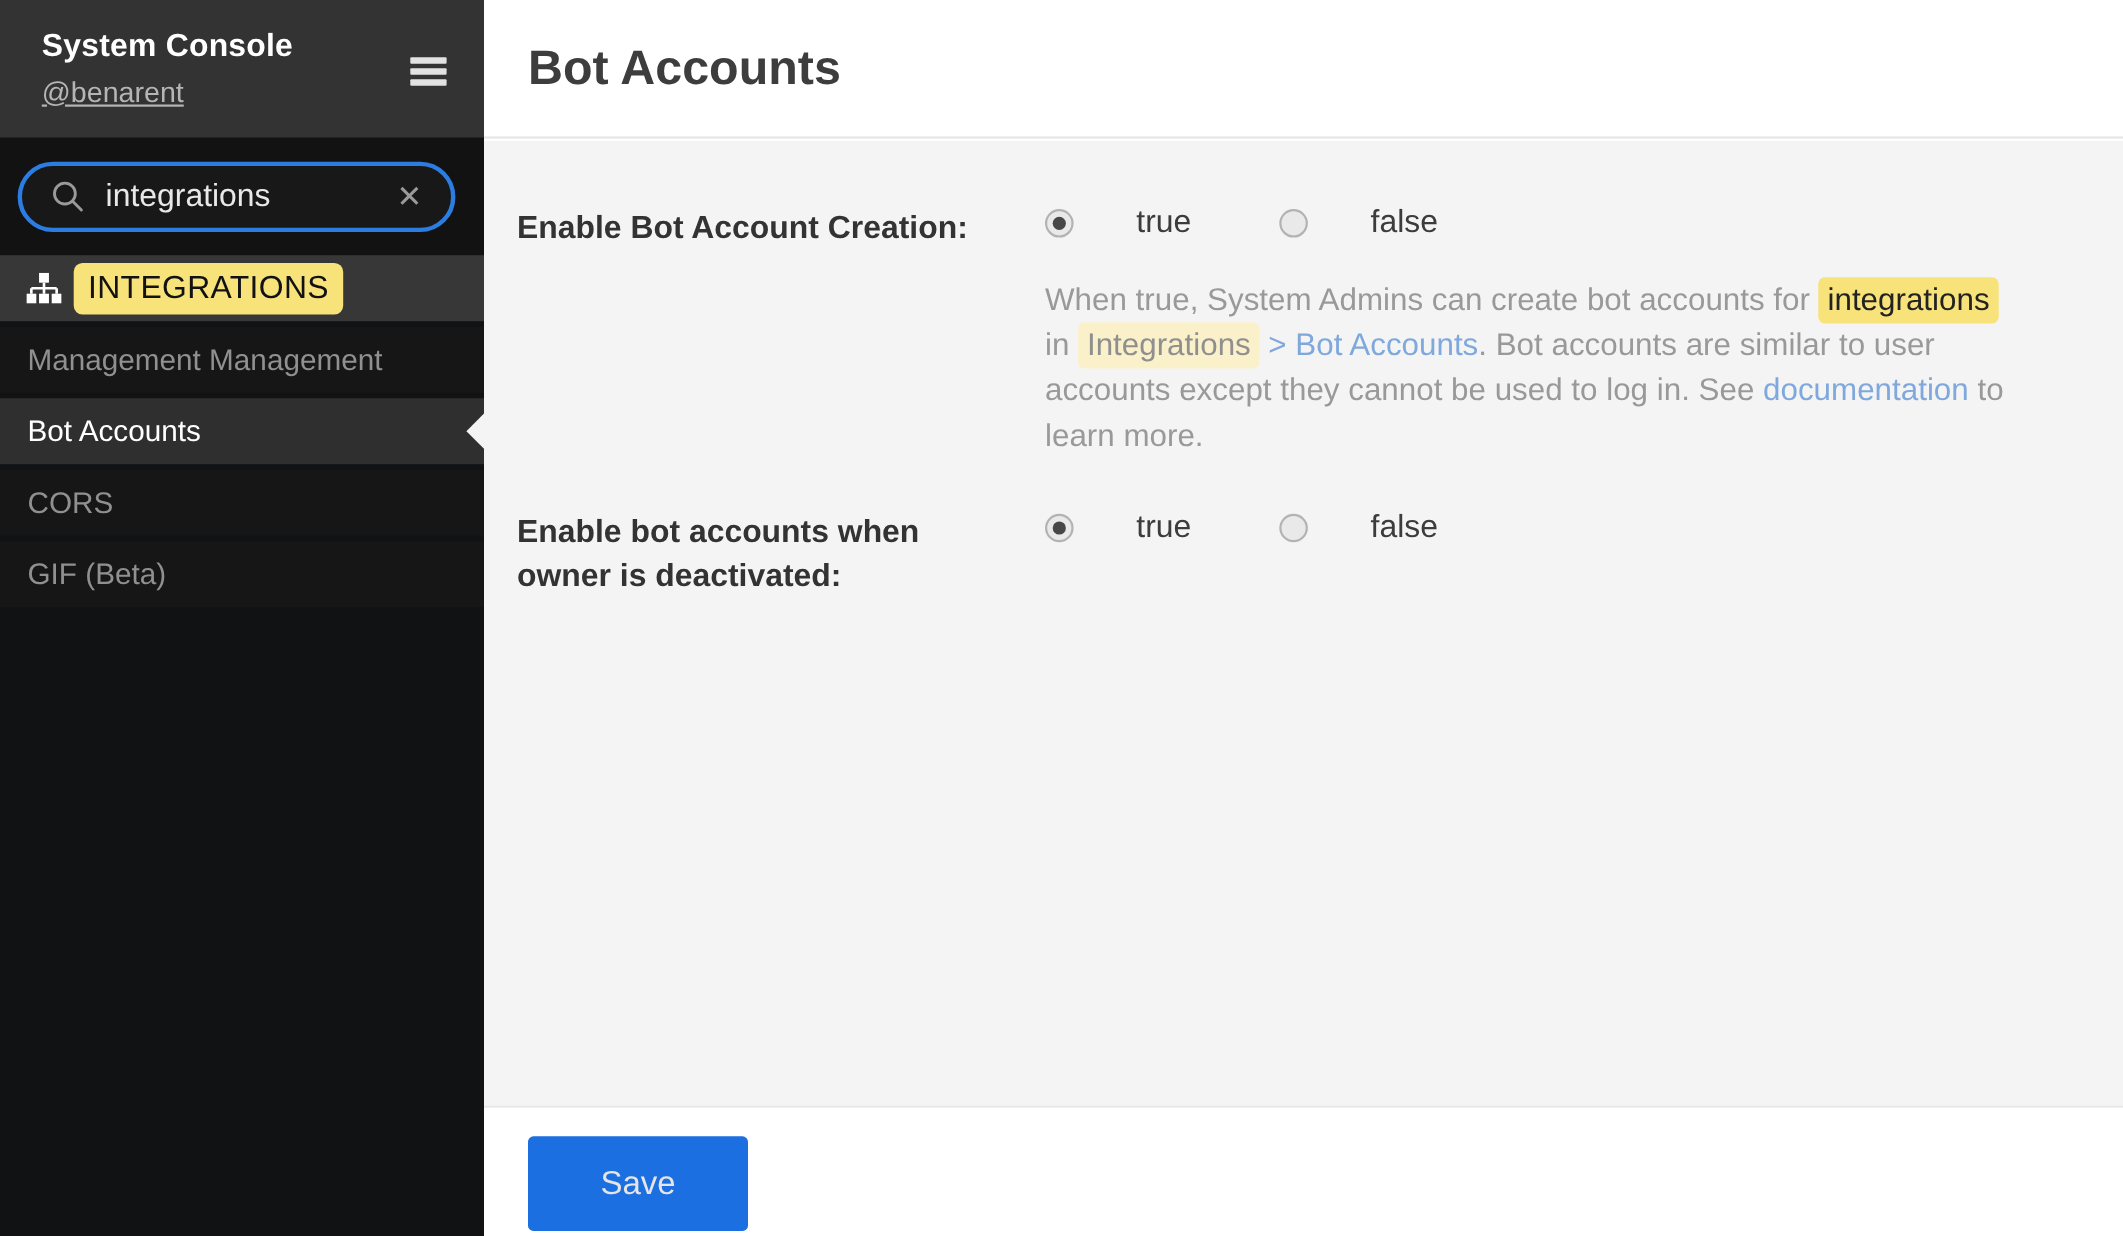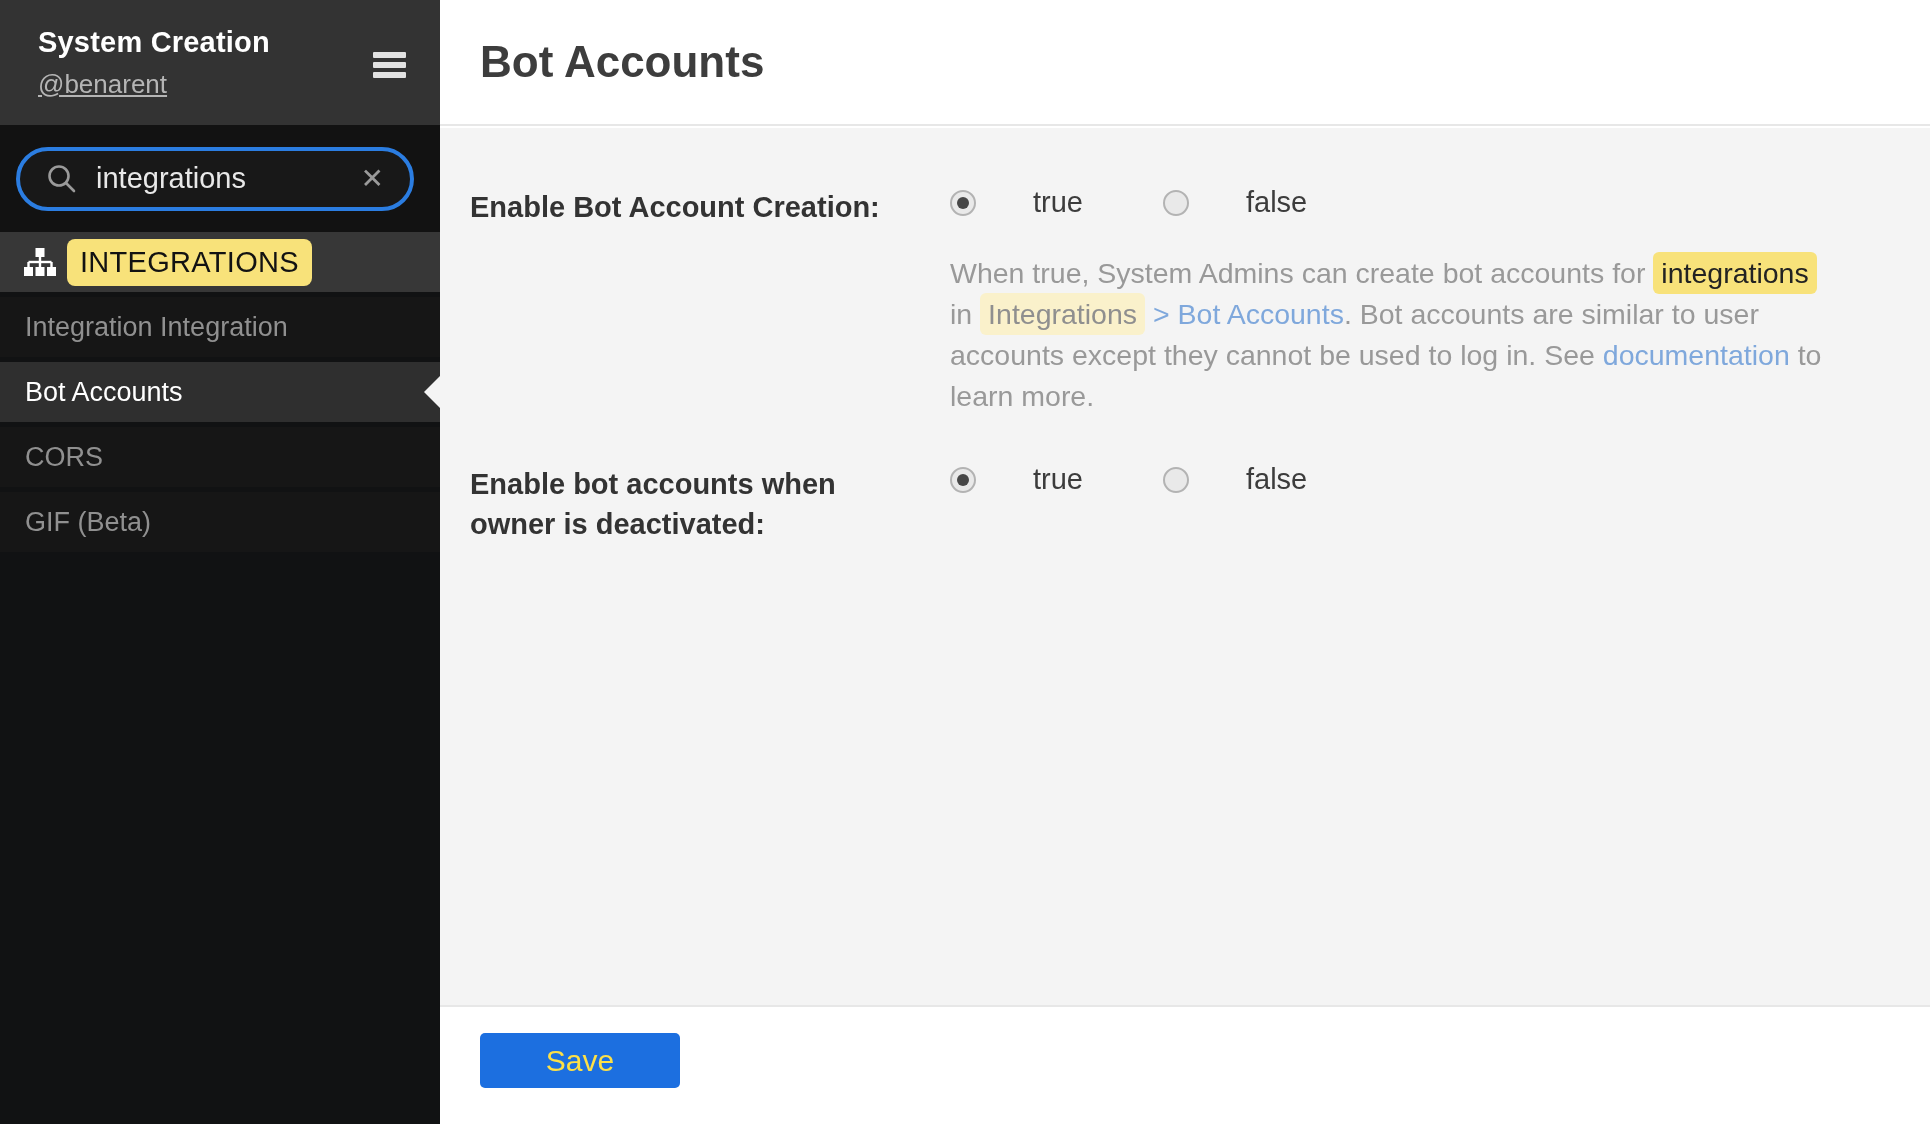--- a/index.html
+++ b/index.html
@@ -96,31 +96,31 @@
     margin-top:34px;font-size:28.5px;line-height:41px;color:#999999;max-width:890px;
   }
   .mark-strong{background:#f8e27a;color:#222222;padding:5px 8px;border-radius:6px;}
   .mark-pale{background:#faf1cb;color:#8f8f8f;padding:5px 8px;border-radius:6px;}
   .hlink{color:#7fa8dc;text-decoration:none;cursor:pointer;}
   .footer{
     position:absolute;left:0;right:0;bottom:0;height:119px;background:#ffffff;
     border-top:2px solid #e7e7e7;box-sizing:border-box;padding:26px 0 0 40px;
   }
   .save-btn{
-    width:200px;height:55px;background:#1c6fe0;color:#fde047;border:none;
+    width:200px;height:86px;background:#1c6fe0;color:#e5e5e5;border:none;
     border-radius:5px;font-size:30px;font-family:"Liberation Sans",sans-serif;
     cursor:pointer;
   }
 </style>
 </head>
 <body>
 
 <div class="sidebar">
   <div class="sb-header">
-    <div class="sb-title">System Creation</div>
+    <div class="sb-title">System Console</div>
     <div class="sb-user">@benarent</div>
     <div class="hamburger">
       <div class="bar"></div>
       <div class="bar"></div>
       <div class="bar"></div>
     </div>
   </div>
 
   <div class="sb-search-wrap">
     <div class="sb-search">
@@ -143,21 +143,21 @@
       <line x1="27.5" y1="14" x2="27.5" y2="19" stroke="#ffffff" stroke-width="2.4"></line>
       <rect x="0" y="19" width="9" height="9" fill="#ffffff"></rect>
       <rect x="11.5" y="19" width="9" height="9" fill="#ffffff"></rect>
       <rect x="23" y="19" width="9" height="9" fill="#ffffff"></rect>
     </svg>
     <span class="sb-section-mark">INTEGRATIONS</span>
   </div>
 
   <div class="sb-items">
       <div class="sb-item">
-        <span>Integration Integration</span>
+        <span>Management Management</span>
       </div>
       <div class="sb-item selected">
         <span>Bot Accounts</span>
         <span class="caret"></span>
       </div>
       <div class="sb-item">
         <span>CORS</span>
       </div>
       <div class="sb-item">
         <span>GIF (Beta)</span>

